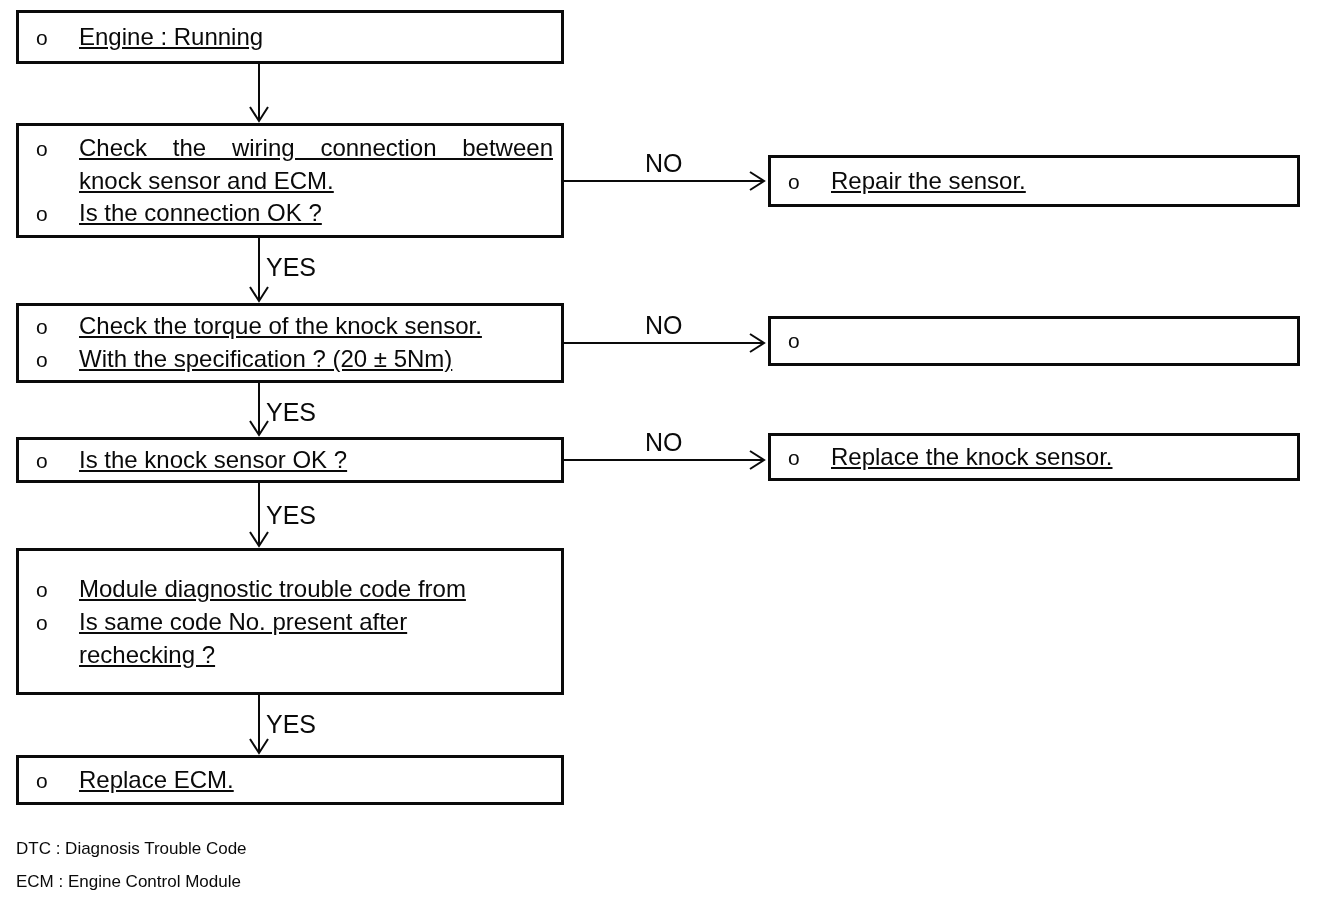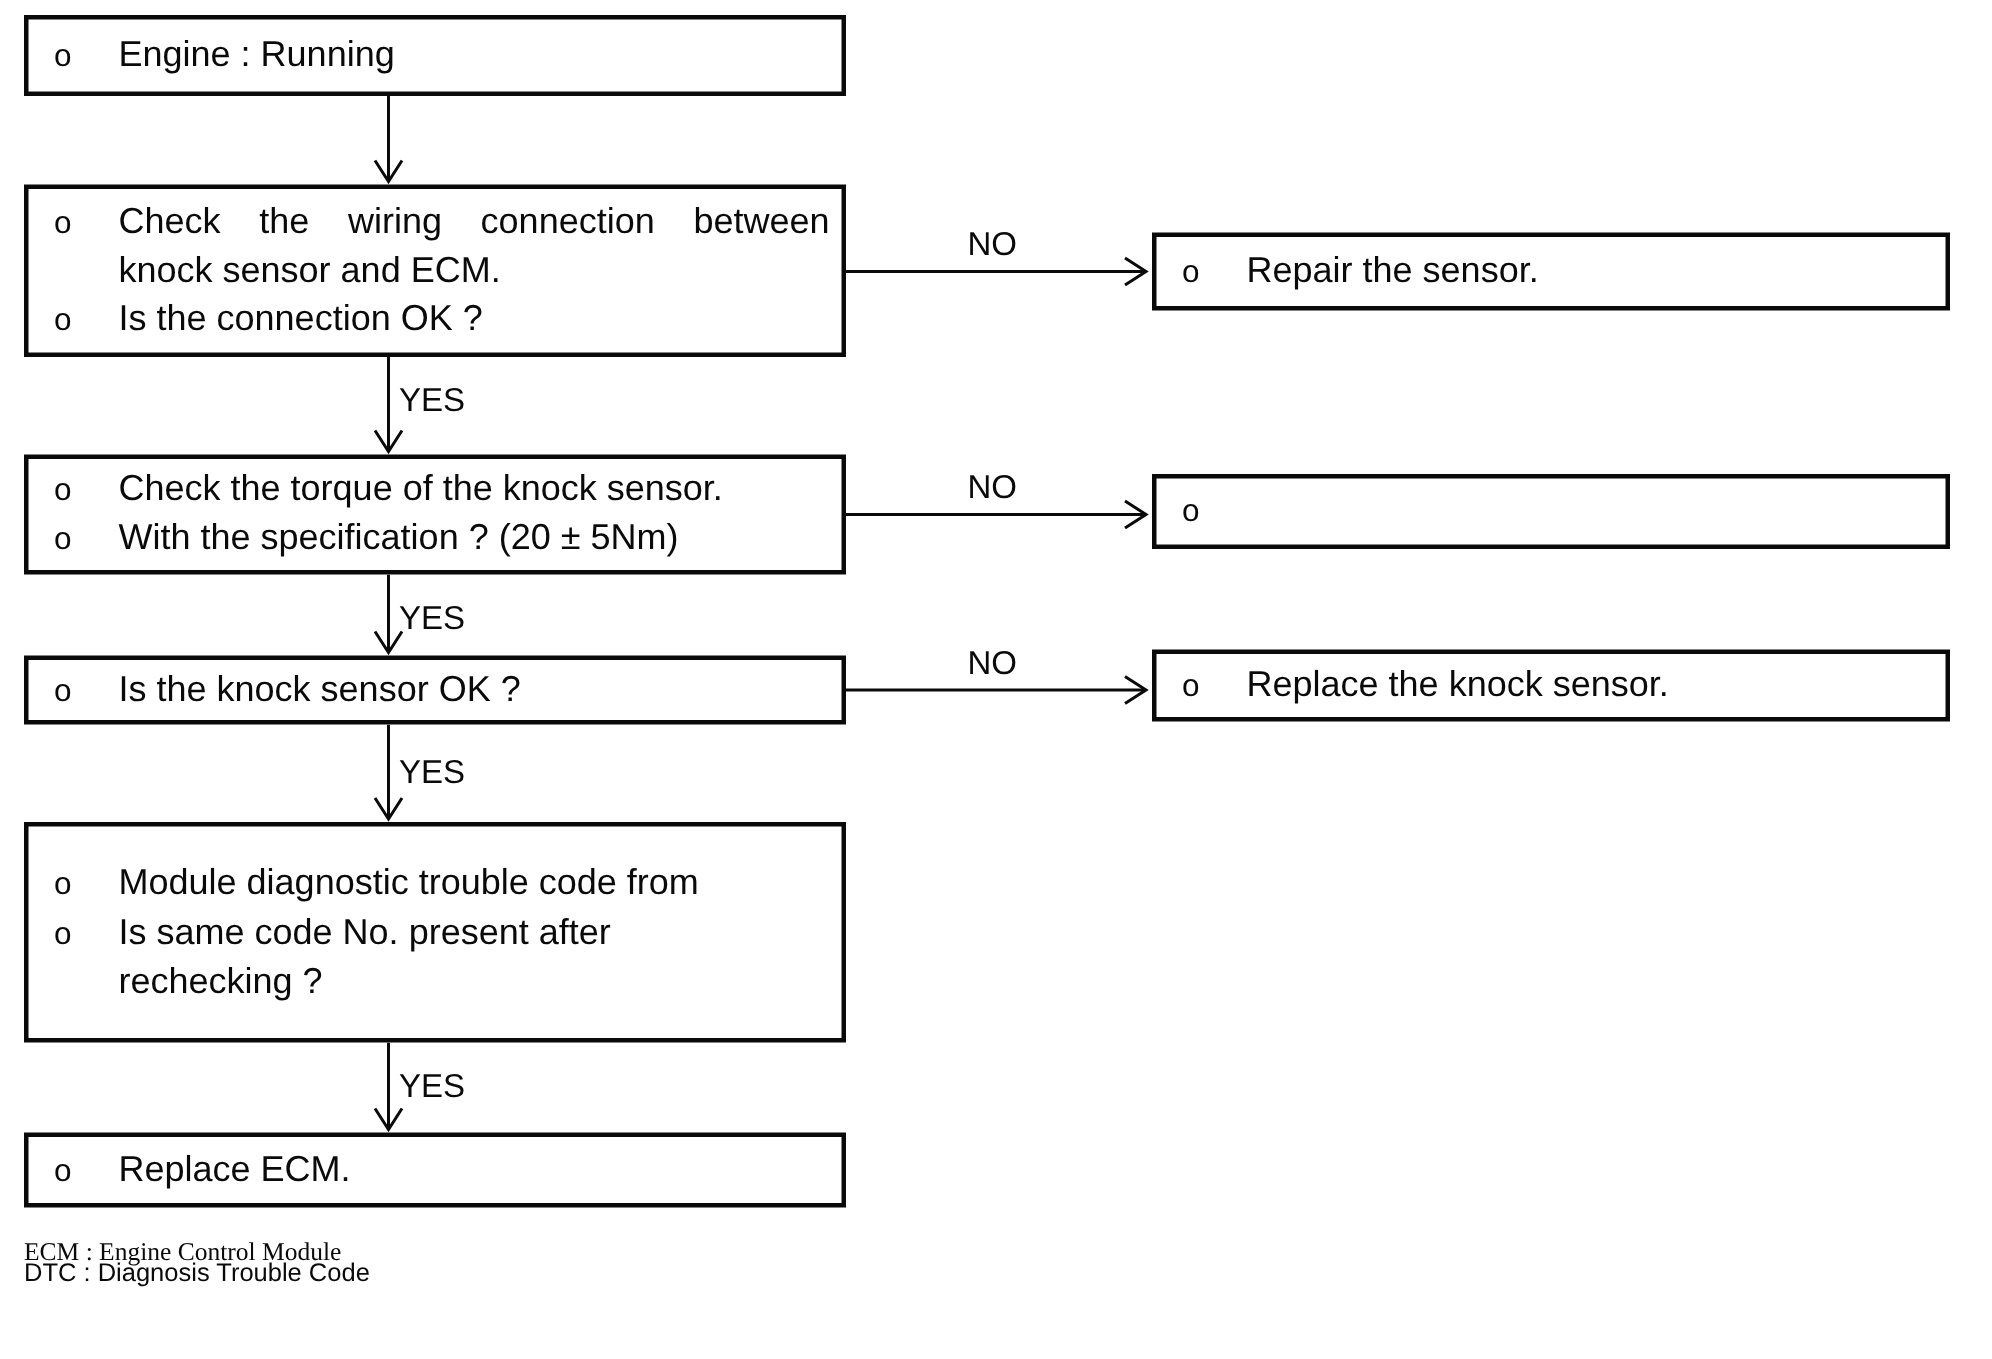--- a/index.html
+++ b/index.html
@@ -42,30 +42,31 @@
   .bullet {
     flex: 0 0 60px;
     box-sizing: border-box;
     padding-left: 17px;
     font-size: 21px;
   }
   .txt {
     flex: 1 1 auto;
     padding-right: 4px;
     white-space: nowrap;
+    text-decoration: underline;
   }
   .txt.just {
     white-space: normal;
     text-align: justify;
     text-align-last: justify;
   }
   .branch-label {
     position: absolute;
     z-index: 2;
-    font-size: 22px;
+    font-size: 25px;
     line-height: 28px;
     background: transparent;
   }
   .footer-line {
     position: absolute;
     z-index: 2;
     left: 16px;
     font-size: 17px;
     line-height: 30px;
   }
@@ -180,15 +181,15 @@
 
   <div class="branch-label" style="left:266px; top:253px;">YES</div>
   <div class="branch-label" style="left:266px; top:398px;">YES</div>
   <div class="branch-label" style="left:266px; top:501px;">YES</div>
   <div class="branch-label" style="left:266px; top:710px;">YES</div>
   <div class="branch-label" style="left:645px; top:149px;">NO</div>
   <div class="branch-label" style="left:645px; top:311px;">NO</div>
   <div class="branch-label" style="left:645px; top:428px;">NO</div>
 
   <div class="footer-line" style="top:834px;">DTC : Diagnosis Trouble Code</div>
-  <div class="footer-line" style="top:820px;font-family:Liberation Serif, serif;">ECM : Engine Control Module</div>
+  <div class="footer-line" style="top:867px;">ECM : Engine Control Module</div>
 
 </div>
 
 </body></html>

